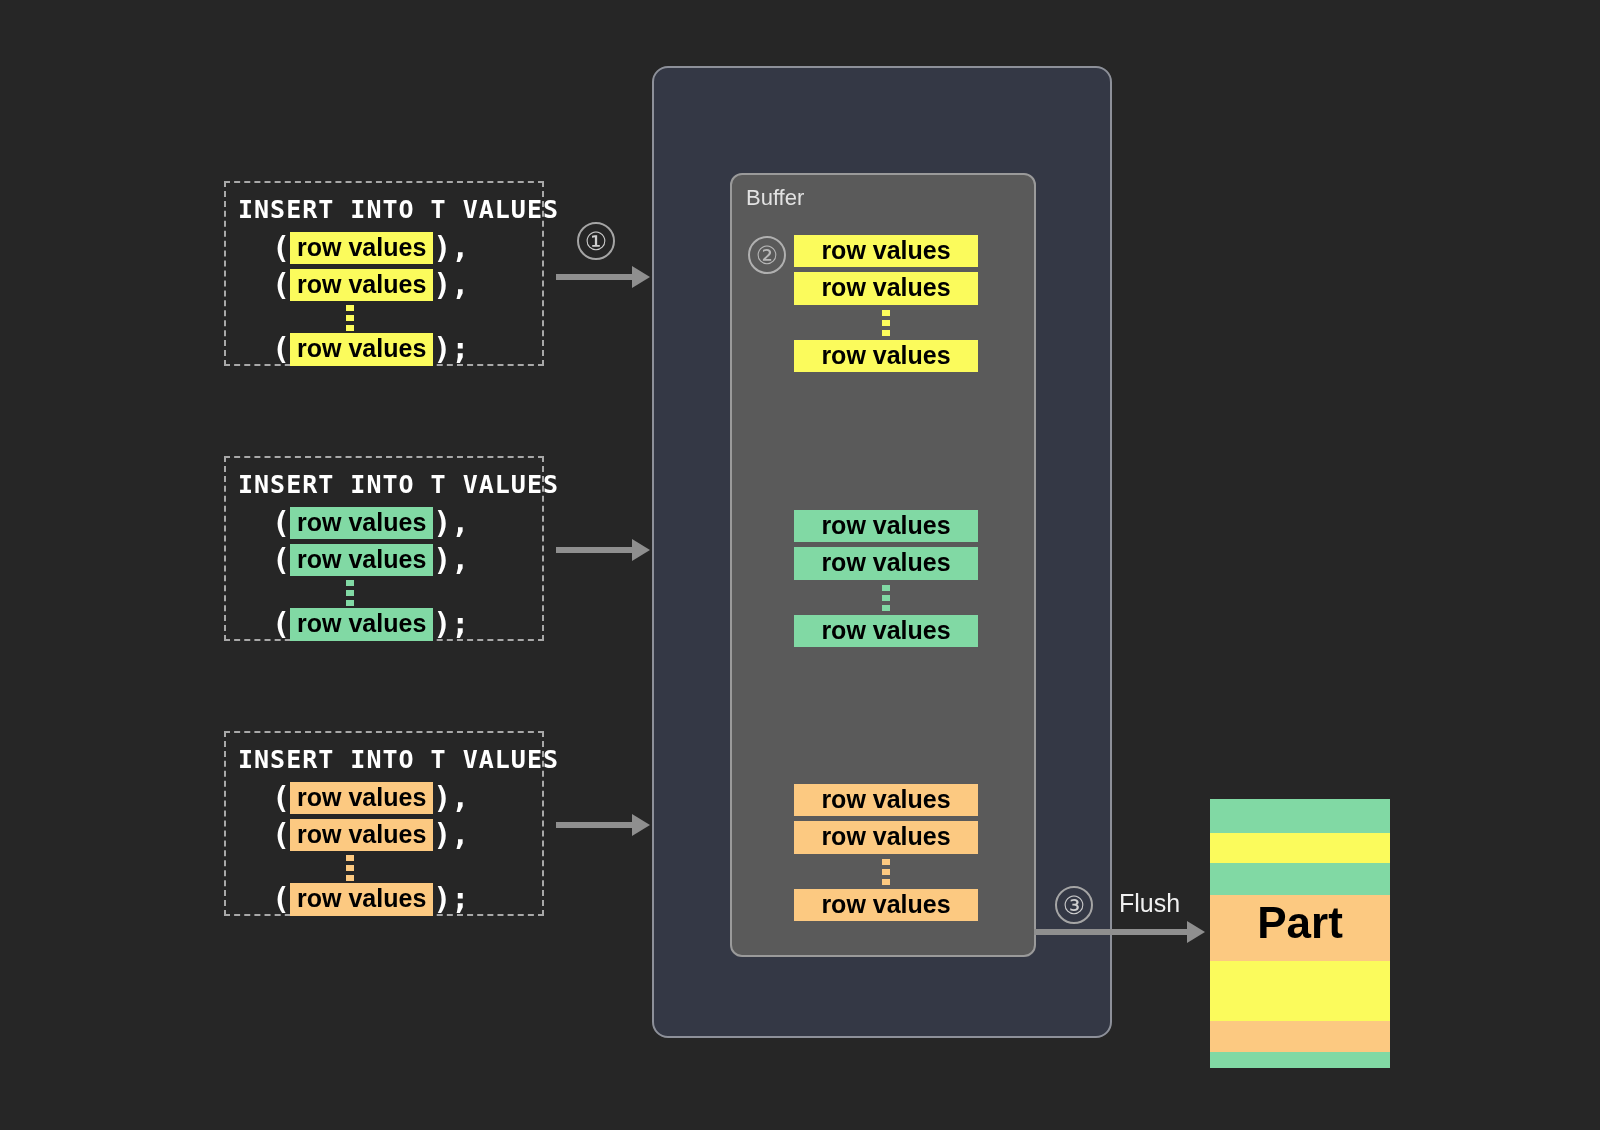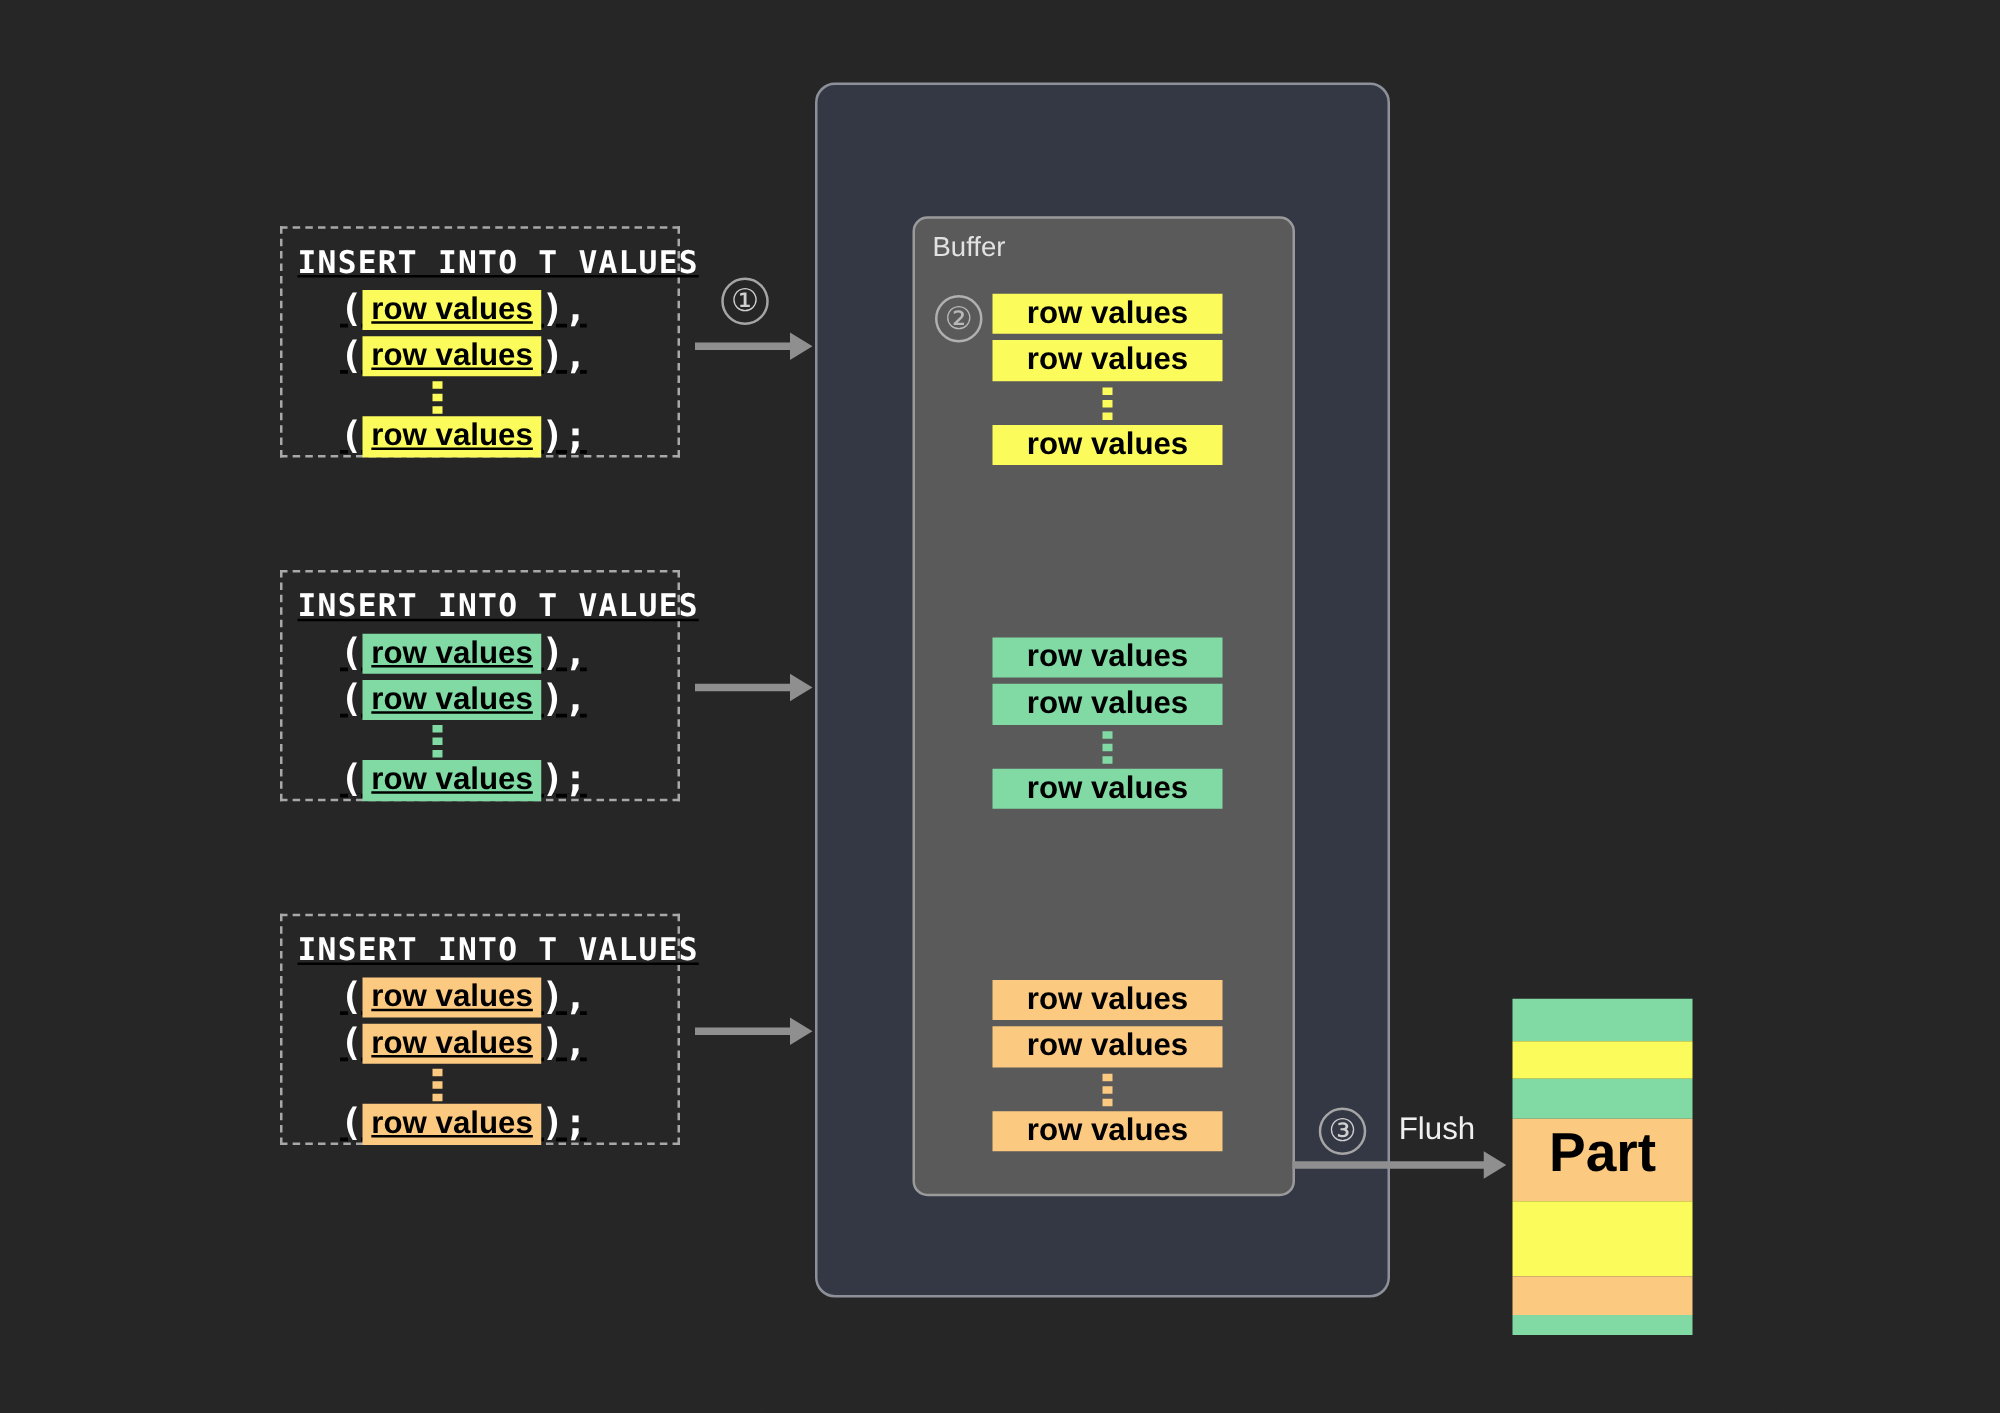--- a/index.html
+++ b/index.html
@@ -16,21 +16,20 @@
     overflow: hidden;
   }
 
   
   .insert-box {
     position: absolute;
     border: 2px dashed #a8a8a8;
     background: transparent;
     box-sizing: border-box;
     padding: 10px 12px 12px 12px;
-    text-decoration: underline;
   }
   .insert-header {
     font-family: "DejaVu Sans Mono", "Liberation Mono", monospace;
     font-weight: bold;
     font-size: 25px;
     color: #ffffff;
     letter-spacing: 1px;
     white-space: pre;
     line-height: 1.35;
   }
@@ -204,21 +203,21 @@
     position: absolute;
     font-size: 25px;
     color: #f0f0f0;
   }
 
   
   #part-block {
     position: absolute;
     left: 1210px;
     top: 799px;
-    width: 144px;
+    width: 180px;
     height: 269px;
     display: flex;
     flex-direction: column;
     justify-content: flex-end;
   }
   #part-block .stripe {
     width: 100%;
     position: relative;
   }
   #part-label {

